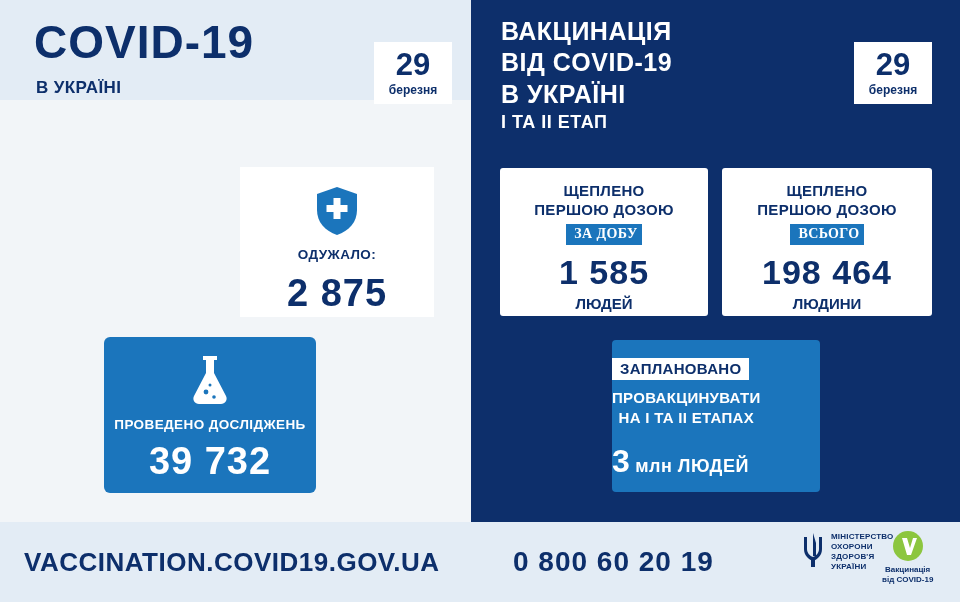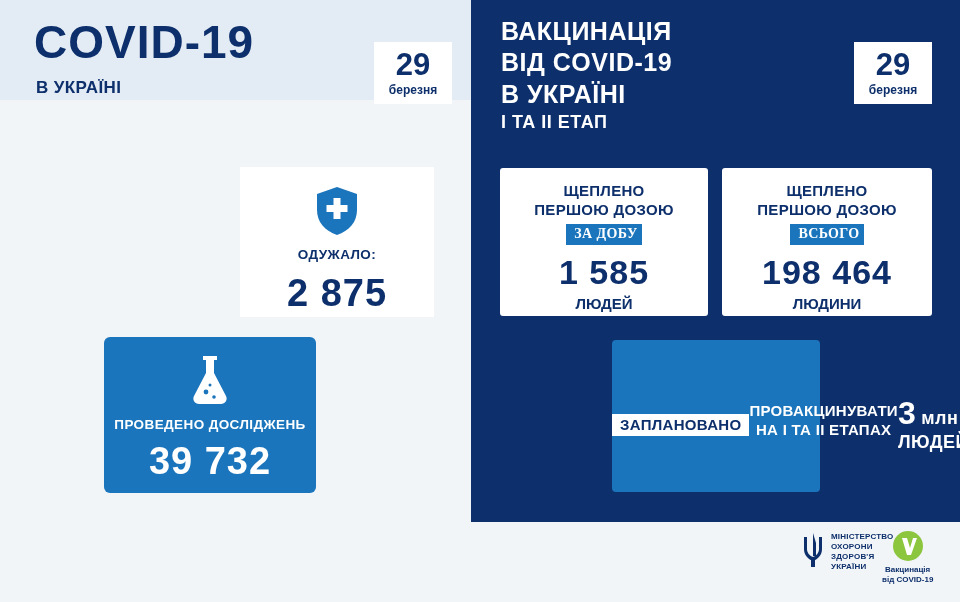--- a/index.html
+++ b/index.html
@@ -208,22 +208,22 @@
     margin-top: 6px;
   }
   .plan-card {
     position: absolute;
     left: 612px; top: 340px;
     width: 208px; height: 152px;
     background: #1b75bc;
     border-radius: 4px;
     box-sizing: border-box;
     display: flex;
-    flex-direction: row;
-    align-items: center;
+    flex-direction: column;
+    align-items: flex-start;
     justify-content: flex-start;
   }
   .plan-line1 {
     font-size: 15px;
     font-weight: bold;
     color: #ffffff;
     background: #ffffff;
     color: #0d2f6b;
     padding: 2px 8px 3px 8px;
     margin-top: 18px;
@@ -382,20 +382,24 @@
     <div class="plan-line2">
       <span>ПРОВАКЦИНУВАТИ</span><br>
       <span>НА I ТА II ЕТАПАХ</span>
     </div>
     <div class="plan-value">
       <span class="big">3</span>
       <span class="small">млн ЛЮДЕЙ</span>
     </div>
   </div>
 
+  <div class="footer">
+    <div class="footer-site">VACCINATION.COVID19.GOV.UA</div>
+    <div class="footer-phone">0 800 60 20 19</div>
+  </div>
 
   <div class="logo-moz">
     <svg width="26" height="36" viewBox="0 0 26 36">
       <path d="M13 1l3 10v13h-3z" fill="#0d2f6b"></path>
       <path d="M4 5v12c0 6 4 10 9 12 5-2 9-6 9-12V5h-3v12c0 4-3 7-6 8-3-1-6-4-6-8V5z" fill="#0d2f6b"></path>
       <rect x="11" y="26" width="4" height="9" fill="#0d2f6b"></rect>
     </svg>
     <div class="moz-text">
       МІНІСТЕРСТВО<br>ОХОРОНИ<br>ЗДОРОВ'Я<br>УКРАЇНИ
     </div>

